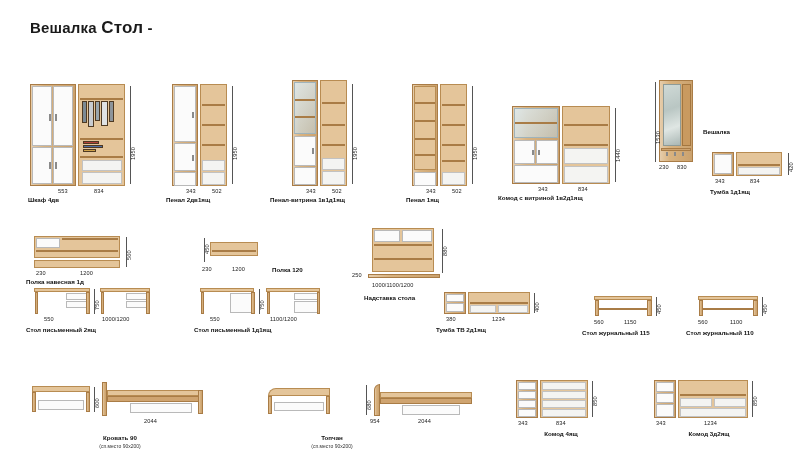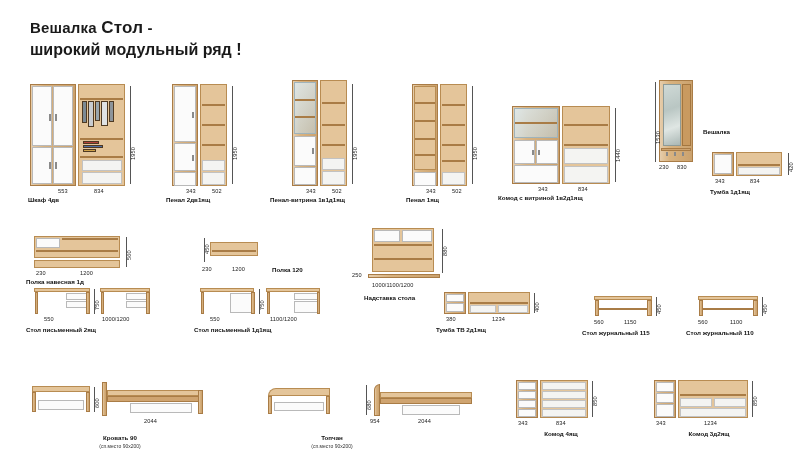--- a/index.html
+++ b/index.html
@@ -92,21 +92,20 @@
 <body>
 
 <div id="sheet">
 
   <div class="hdr">
     <div class="l1">
       <span>Вешалка</span>
       <span class="big">Стол</span>
       <span>-</span>
     </div>
-    <div class="l2">широкий модульный ряд !</div>
   </div>
 
   <div class="item" style="left:30px;top:82px;width:120px;height:110px;">
 
     <div class="fn wood" style="left:0px;top:2px;width:46px;height:102px;"></div>
     <div class="fn white" style="left:2px;top:4px;width:20px;height:60px;"></div>
     <div class="fn white" style="left:23px;top:4px;width:20px;height:60px;"></div>
     <div class="fn white" style="left:2px;top:65px;width:20px;height:37px;"></div>
     <div class="fn white" style="left:23px;top:65px;width:20px;height:37px;"></div>
     <div class="hdl" style="left:19px;top:32px;width:1.5px;height:7px;"></div>

